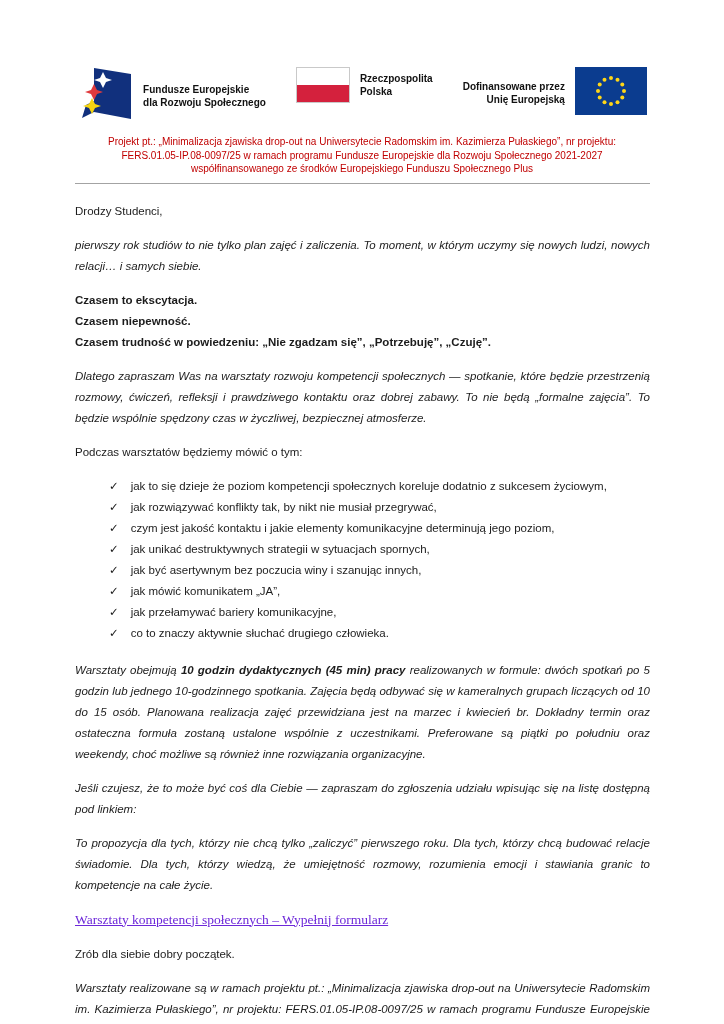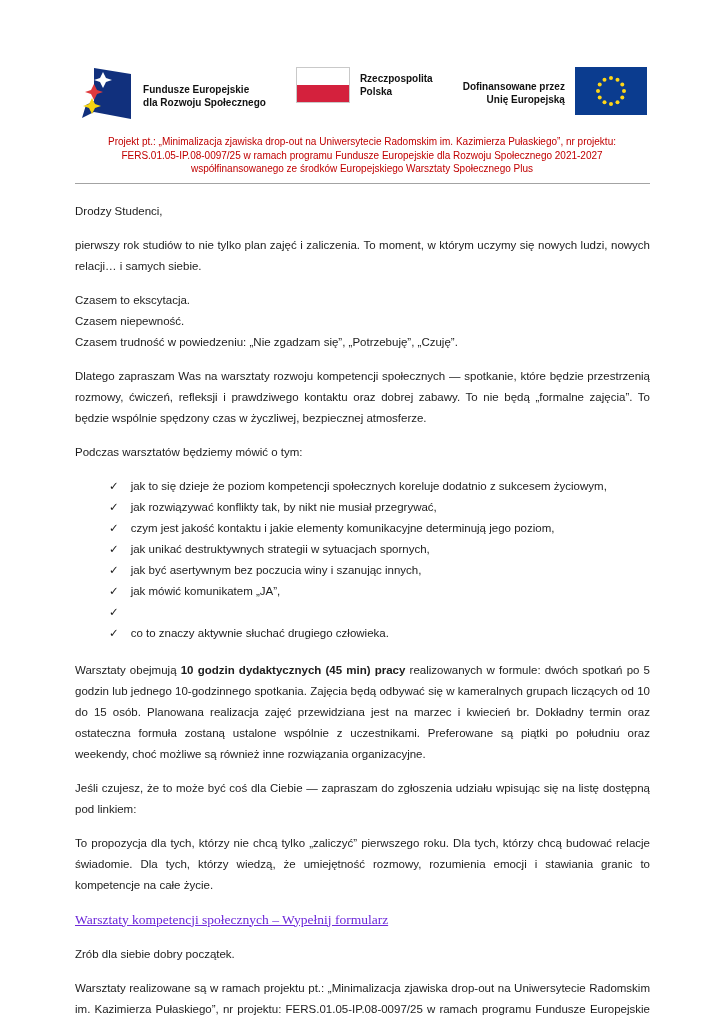--- a/index.html
+++ b/index.html
@@ -53,22 +53,22 @@
     border-top:1px solid #a3a3a3;
     height:0;
   }
   
   .content{
     padding:17px 74px 0 75px;
     font-size:11.5px;
     line-height:21px;
   }
   .content p{margin:0 0 13px 0;}
-  .just{text-align:justify;}
-  .stack{margin:0 0 13px 0;}
+  .just{text-align:justify;font-style:italic;}
+  .stack{margin:0 0 13px 0;font-weight:bold;}
   .stack span{display:block;}
   .checklist{
     list-style:none;
     margin:0 0 16px 0;
     padding:0 0 0 34px;
   }
   .checklist li{
     display:flex;
     gap:12px;
     line-height:21px;
@@ -141,21 +141,21 @@
           </g>
         </svg>
       </span>
     </div>
 
   </div>
 
   <div class="project-note">
     <span>Projekt pt.: „Minimalizacja zjawiska drop-out na Uniwersytecie Radomskim im. Kazimierza Pułaskiego”, nr projektu:</span>
     <span>FERS.01.05-IP.08-0097/25 w ramach programu Fundusze Europejskie dla Rozwoju Społecznego 2021-2027</span>
-    <span>współfinansowanego ze środków Europejskiego Warsztaty Społecznego Plus</span>
+    <span>współfinansowanego ze środków Europejskiego Funduszu Społecznego Plus</span>
   </div>
 
   <hr class="rule">
 
   <div class="content">
 
     <p>Drodzy Studenci,</p>
 
     <p class="just">pierwszy rok studiów to nie tylko plan zajęć i zaliczenia. To moment, w którym uczymy się nowych ludzi, nowych relacji… i samych siebie.</p>
 
@@ -189,20 +189,21 @@
       <li>
           <span class="check">✓</span>
           <span>jak być asertywnym bez poczucia winy i szanując innych,</span>
         </li>
       <li>
           <span class="check">✓</span>
           <span>jak mówić komunikatem „JA”,</span>
         </li>
       <li>
           <span class="check">✓</span>
+          <span>jak przełamywać bariery komunikacyjne,</span>
         </li>
       <li>
           <span class="check">✓</span>
           <span>co to znaczy aktywnie słuchać drugiego człowieka.</span>
         </li>
     </ul>
 
     <p class="just"><span>Warsztaty obejmują </span><span class="bold">10 godzin dydaktycznych (45 min) pracy</span><span> realizowanych w formule: dwóch spotkań po 5 godzin lub jednego 10-godzinnego spotkania. Zajęcia będą odbywać się w kameralnych grupach liczących od 10 do 15 osób. Planowana realizacja zajęć przewidziana jest na marzec i kwiecień br. Dokładny termin oraz ostateczna formuła zostaną ustalone wspólnie z uczestnikami. Preferowane są piątki po południu oraz weekendy, choć możliwe są również inne rozwiązania organizacyjne.</span></p>
 
     <p class="just">Jeśli czujesz, że to może być coś dla Ciebie — zapraszam do zgłoszenia udziału wpisując się na listę dostępną pod linkiem:</p>

